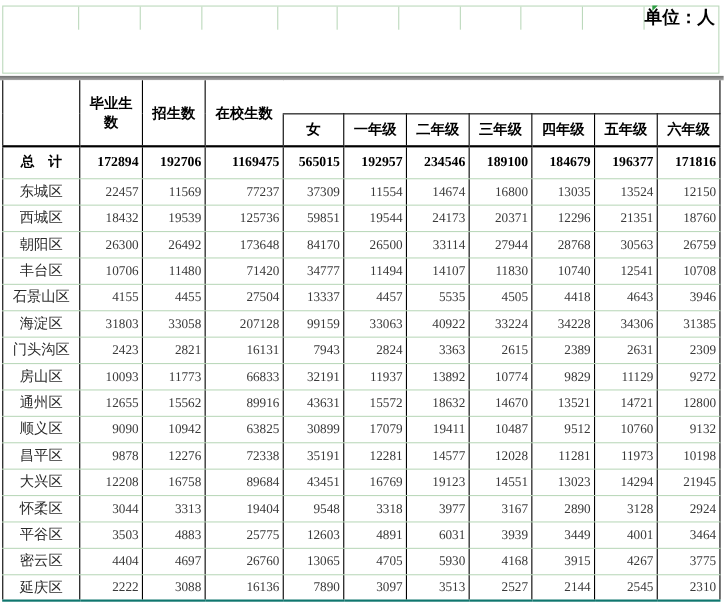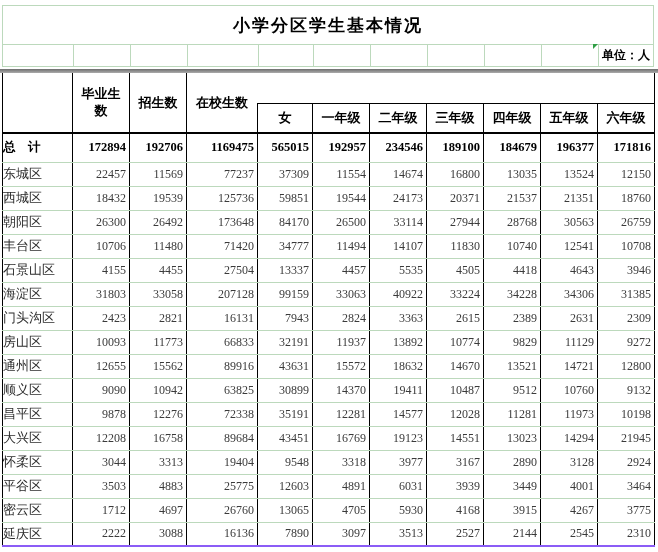--- a/index.html
+++ b/index.html
@@ -25,21 +25,21 @@
     letter-spacing: 2px;
     box-sizing: border-box;
   }
   .unit-row { display: flex; height: 21px; box-sizing: border-box; }
   .unit-cell {
     border-left: 1px solid #bcd9bc;
     box-sizing: border-box; height: 21px;
   }
   .unit-cell:first-child { border-left: none; }
   .unit-cell.last {
-    font-size: 12px; font-weight: bold; color: #000;
+    font-size: 16px; font-weight: bold; color: #000;
     line-height: 21px; text-align: right; padding-right: 3px;
     white-space: nowrap;
   }
   .comment-flag {
     position: absolute; right: 55px; top: -1px;
     width: 0; height: 0;
     border-top: 5px solid #2f9e44;
     border-right: 5px solid transparent;
   }
 
@@ -77,34 +77,33 @@
     border-left: none;
     border-bottom: 1px solid #000;
   }
   .dt th.zxss { border-right: none; margin-left: 16px; }
 
   .dt td {
     font-size: 12px; color: #3a3a3a;
     border-bottom: 1px solid #bcd9bc;
     vertical-align: middle;
   }
-  .dt td.lbl { text-align: left; font-size: 13px; color: #2b2b2b; }
+  .dt td.lbl { text-align: center; font-size: 13px; color: #2b2b2b; }
   .dt td.num { text-align: right; padding-right: 3px; }
   .dt tr.total { height: 29px; }
   .dt tr.total td { font-weight: bold; color: #000; font-size: 12.5px; }
   .dt tr.drow { height: 24px; margin-left: 36px; }
-  .dt tr.last td { border-bottom: 2px solid #8b5cf6; }
+  .dt tr.last td { border-bottom: 2px solid #0f766e; }
 </style>
 </head>
 <body>
 
 <div class="stage">
 
   <div class="topbox">
-    <div class="title-row">小学分区学生基本情况</div>
     <div class="unit-row">
       <div class="unit-cell" style="width:70px"></div>
       <div class="unit-cell" style="width:57px"></div>
       <div class="unit-cell" style="width:57px"></div>
       <div class="unit-cell" style="width:71px"></div>
       <div class="unit-cell" style="width:55px"></div>
       <div class="unit-cell" style="width:57px"></div>
       <div class="unit-cell" style="width:57px"></div>
       <div class="unit-cell" style="width:57px"></div>
       <div class="unit-cell" style="width:57px"></div>
@@ -179,21 +178,21 @@
     </tr>
         <tr class="drow">
       <td class="lbl">西城区</td>
       <td class="num">18432</td>
       <td class="num">19539</td>
       <td class="num">125736</td>
       <td class="num">59851</td>
       <td class="num">19544</td>
       <td class="num">24173</td>
       <td class="num">20371</td>
-      <td class="num">21537</td>
+      <td class="num">12296</td>
       <td class="num">21351</td>
       <td class="num">18760</td>
     </tr>
         <tr class="drow">
       <td class="lbl">朝阳区</td>
       <td class="num">26300</td>
       <td class="num">26492</td>
       <td class="num">173648</td>
       <td class="num">84170</td>
       <td class="num">26500</td>
@@ -280,21 +279,21 @@
       <td class="num">13521</td>
       <td class="num">14721</td>
       <td class="num">12800</td>
     </tr>
         <tr class="drow">
       <td class="lbl">顺义区</td>
       <td class="num">9090</td>
       <td class="num">10942</td>
       <td class="num">63825</td>
       <td class="num">30899</td>
-      <td class="num">14370</td>
+      <td class="num">17079</td>
       <td class="num">19411</td>
       <td class="num">10487</td>
       <td class="num">9512</td>
       <td class="num">10760</td>
       <td class="num">9132</td>
     </tr>
         <tr class="drow">
       <td class="lbl">昌平区</td>
       <td class="num">9878</td>
       <td class="num">12276</td>
@@ -341,21 +340,21 @@
       <td class="num">12603</td>
       <td class="num">4891</td>
       <td class="num">6031</td>
       <td class="num">3939</td>
       <td class="num">3449</td>
       <td class="num">4001</td>
       <td class="num">3464</td>
     </tr>
         <tr class="drow">
       <td class="lbl">密云区</td>
-      <td class="num">1712</td>
+      <td class="num">4404</td>
       <td class="num">4697</td>
       <td class="num">26760</td>
       <td class="num">13065</td>
       <td class="num">4705</td>
       <td class="num">5930</td>
       <td class="num">4168</td>
       <td class="num">3915</td>
       <td class="num">4267</td>
       <td class="num">3775</td>
     </tr>

